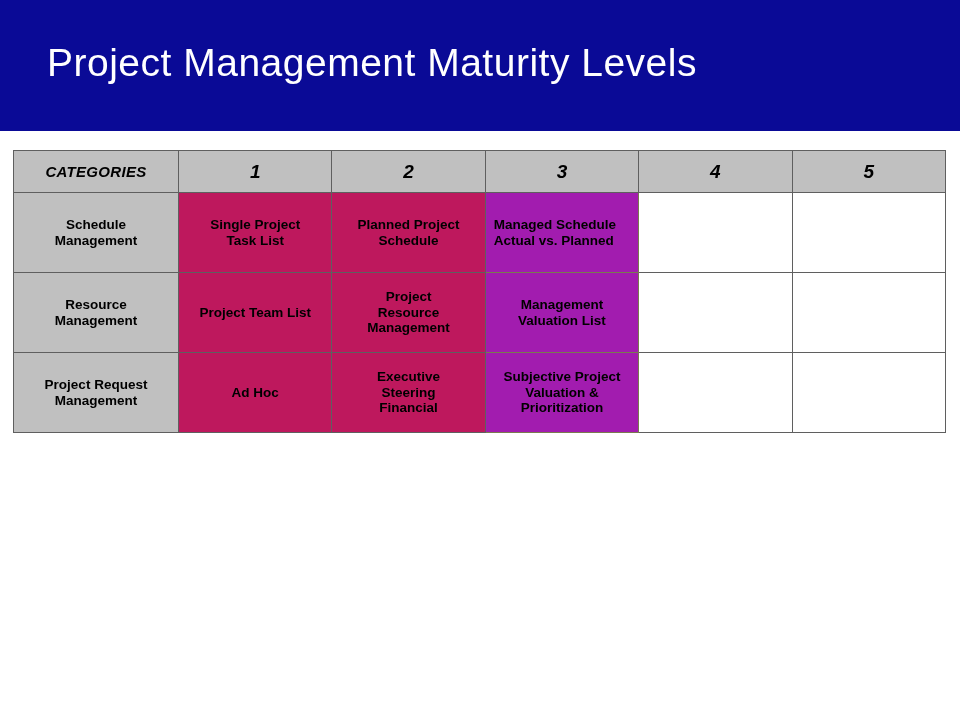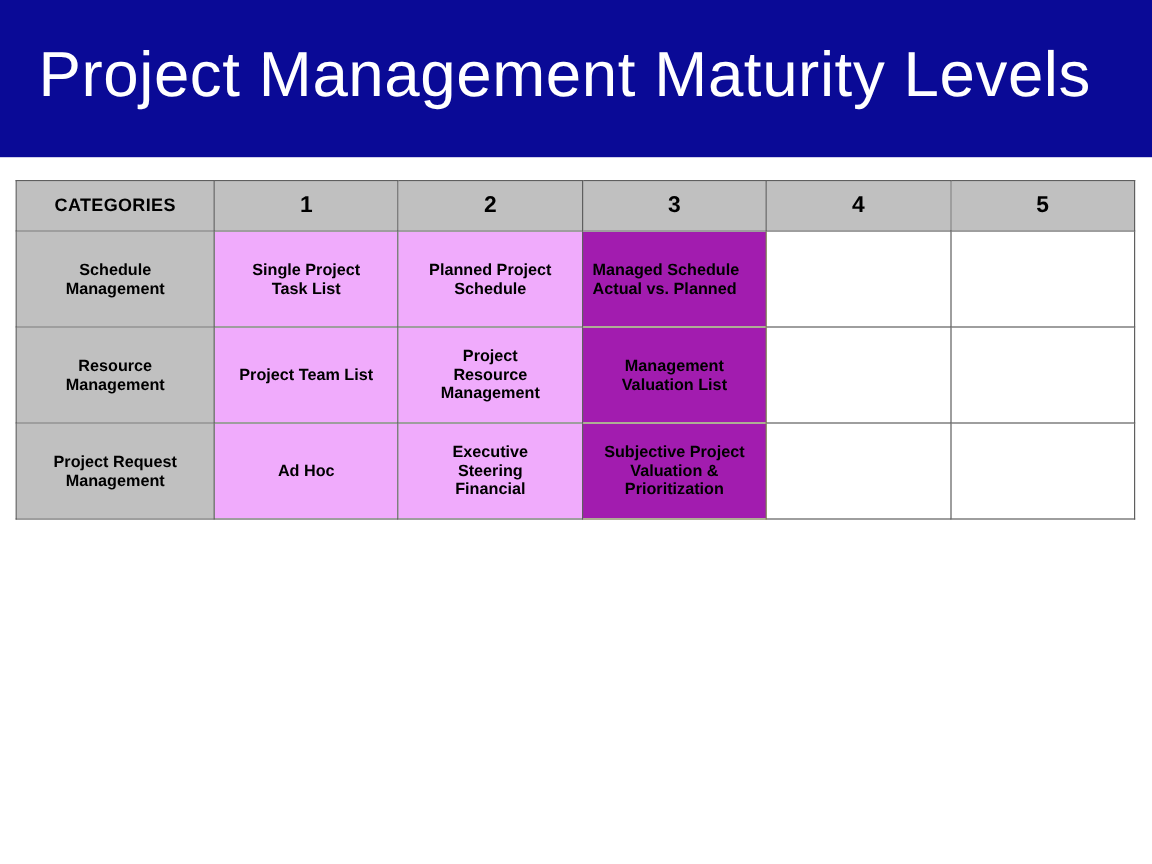--- a/index.html
+++ b/index.html
@@ -20,24 +20,24 @@
     position: absolute;
     left: 0;
     top: 0;
     width: 960px;
     height: 131px;
     background: #0A0A96;
     box-sizing: border-box;
   }
   #title-text {
     position: absolute;
-    left: 32px;
+    left: 47px;
     top: 27px;
     width: 880px;
-    font-size: 53px;
+    font-size: 39px;
     line-height: 72px;
     font-weight: 400;
     color: #ffffff;
     letter-spacing: 0.5px;
     white-space: nowrap;
   }
 
   
   #maturity-table-wrap {
     position: absolute;
@@ -56,31 +56,32 @@
   table.maturity th,
   table.maturity td {
     border: 1px solid #5f5f5f;
     padding: 2px 3px;
     text-align: center;
     vertical-align: middle;
     font-size: 13.5px;
     line-height: 15.5px;
     font-weight: bold;
     color: #000000;
-    background: #f0abfc;
+    background: #be185d;
     box-sizing: border-box;
     overflow: hidden;
   }
 
   
   table.maturity thead th {
     height: 42px;
     background: #C0C0C0;
     border: 1px solid #5f5f5f;
     font-size: 16px;
+    font-style: italic;
   }
   table.maturity thead th.cat-head {
     font-size: 15px;
     letter-spacing: 0.3px;
   }
   table.maturity thead th.lvl-head {
     font-size: 19px;
   }
 
   

